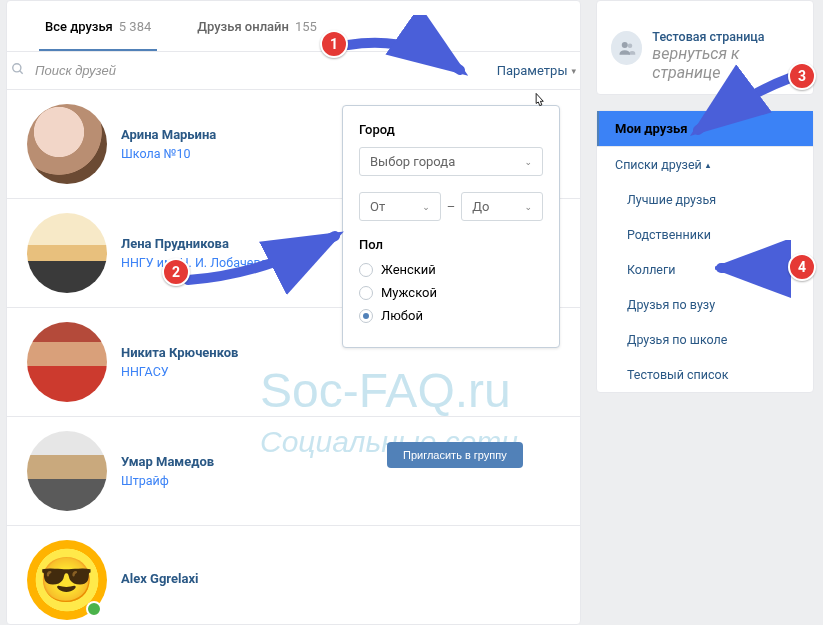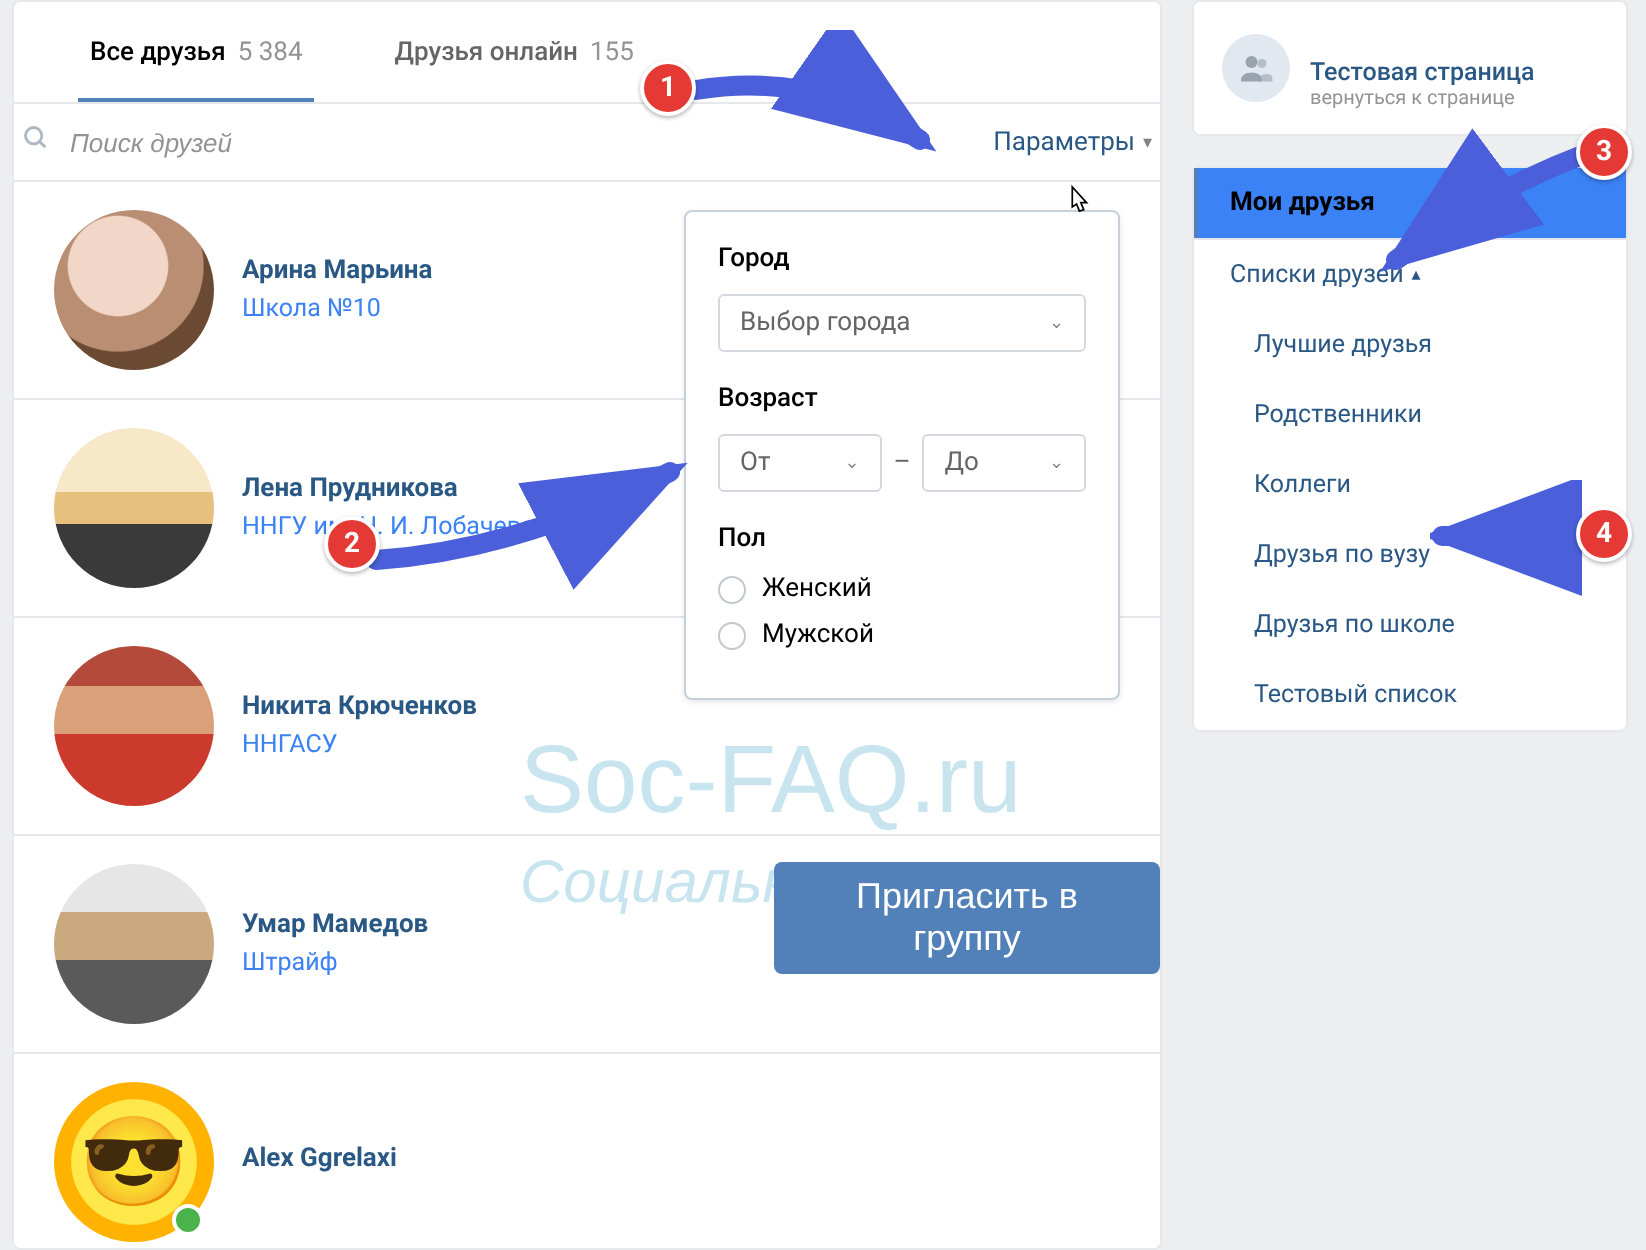--- a/index.html
+++ b/index.html
@@ -183,21 +183,21 @@
   }
   .profile-ico {
     width: 34px; height: 34px;
     border-radius: 50%;
     background: #e1e8ef;
     color: #99a2ad;
     display:flex;align-items:center;justify-content:center;
     font-size:16px;
   }
   .profile-card .pname { color: #2a5885; font-size: 12.5px; font-weight:500; cursor:pointer;margin-top:16px; }
-  .profile-card .pret { color: #939393; font-size: 10px; }
+  .profile-card .pret { color: #939393; font-size: 16px; font-style: italic; }
   .menu-card { padding: 0; }
   .menu-item {
     padding: 10px 18px;
     font-size: 13px;
     color: #2a5885;
     cursor: pointer;
   }
   .menu-item.active {
     background: #3b82f6;
     color: #000;
@@ -210,28 +210,28 @@
     padding: 10px 18px;
     color: #2a5885;
     font-size: 12.5px;
     display: flex; align-items: center; gap: 4px;
     cursor: pointer;
     border-top:1px solid #e7e8ec;
   }
   
   .invite-btn {
     position: absolute;
-    top: 430px;
+    top: 441px;
     left: 380px;
     padding: 7px 16px;
     background: #5181b8;
     color: #fff;
     border-radius: 4px;
     border:none;
-    font-size: 18px;
+    font-size: 11px;
     cursor: pointer;
     z-index: 5;
   }
   
   .anno-circle {
     position: absolute;
     width: 28px; height: 28px;
     background: #e53935;
     border: 2px solid #fff;
     border-radius: 50%;
@@ -349,21 +349,20 @@
 
     <div class="popover">
       <div class="sect">
         <div class="sect-label">Город</div>
         <div class="select">
           <span>Выбор города</span>
           <span class="chev">⌄</span>
         </div>
       </div>
       <div class="sect">
-        <div class="sect-label">Возраст</div>
         <div class="age-row">
           <div class="select">
             <span>От</span>
             <span class="chev">⌄</span>
           </div>
           <span class="dash">–</span>
           <div class="select">
             <span>До</span>
             <span class="chev">⌄</span>
           </div>
@@ -371,20 +370,24 @@
       </div>
       <div class="sect" style="margin-bottom:0">
         <div class="sect-label">Пол</div>
         <div class="radio-row">
           <span class="radio"></span>
           <span>Женский</span>
         </div>
         <div class="radio-row">
           <span class="radio"></span>
           <span>Мужской</span>
+        </div>
+        <div class="radio-row">
+          <span class="radio checked"></span>
+          <span>Любой</span>
         </div>
       </div>
     </div>
 
     <button class="invite-btn">Пригласить в группу</button>
   </div>
 
   <div class="side-panel">
     <div class="card profile-card">
       <div class="profile-ico">

